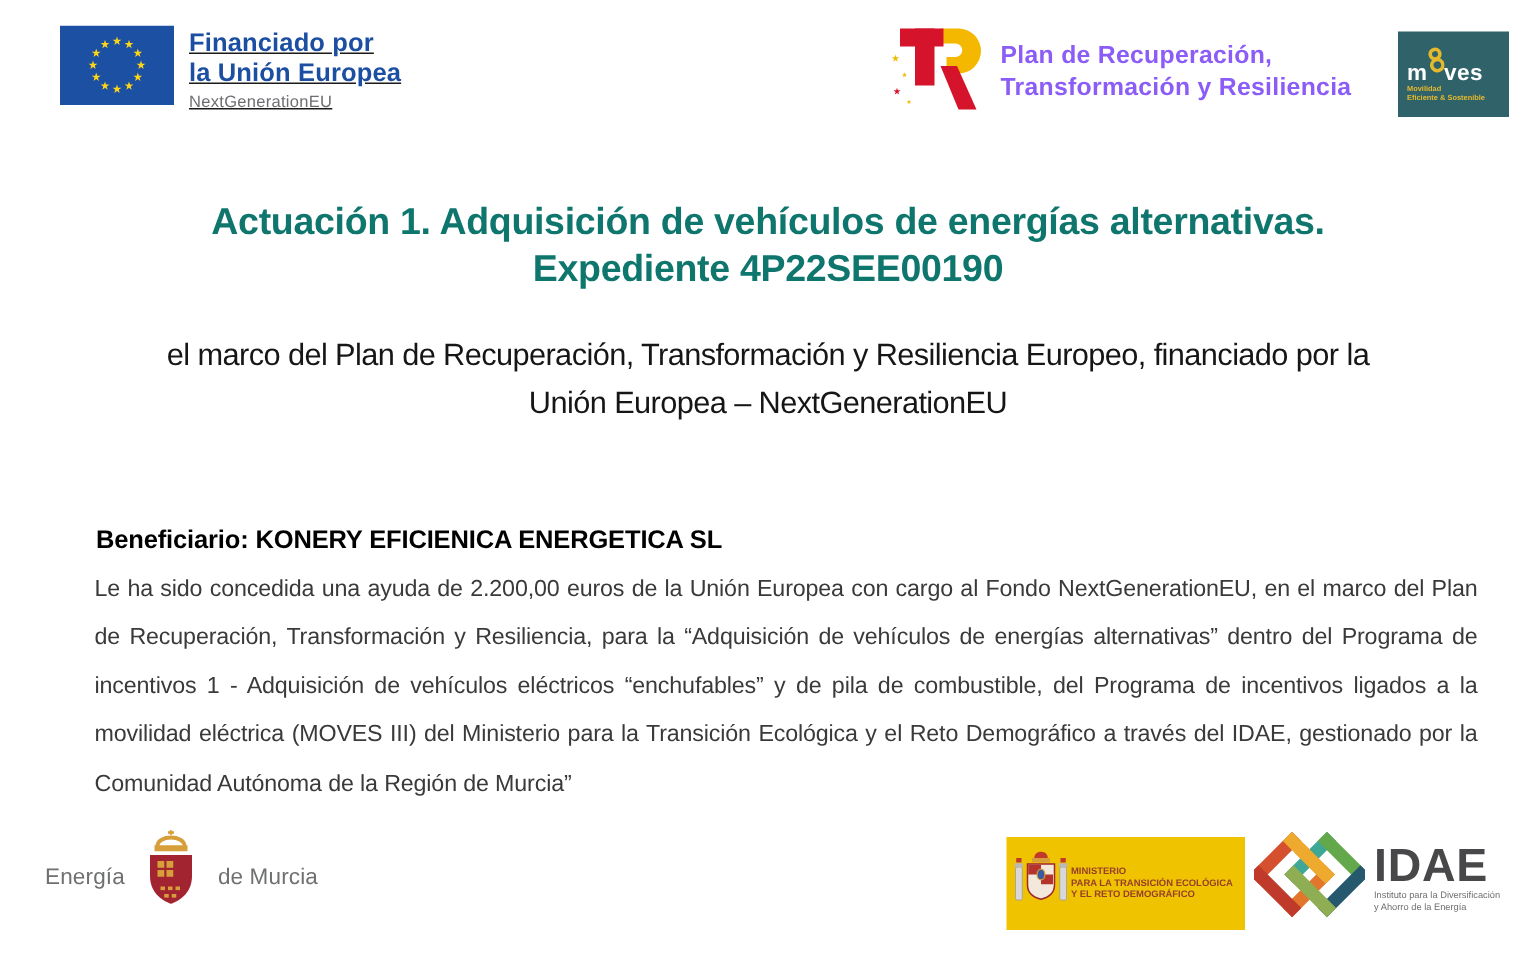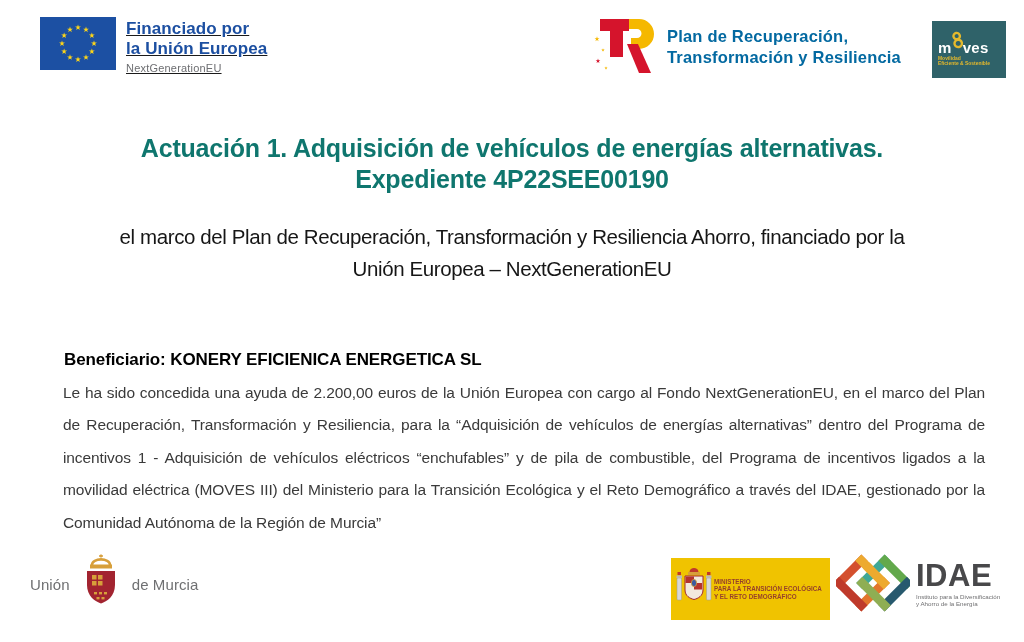--- a/index.html
+++ b/index.html
@@ -9,21 +9,21 @@
   }
   .abs{position:absolute;}
 
   
   #eu-logo{left:40px;top:17px;display:flex;gap:10px;text-decoration:underline;}
   .eu-text{padding-top:2px;}
   .eu-bold{color:#1c4fa1;font-weight:700;font-size:17px;line-height:20px;letter-spacing:.1px;}
   .eu-ngeu{color:#6d6e71;font-size:11px;margin-top:3px;letter-spacing:.2px;}
 
   #prtr-logo{left:594px;top:13px;display:flex;gap:9px;align-items:center;}
-  .prtr-text{font-weight:700;color:#0369a1;font-size:16.5px;line-height:21px;letter-spacing:.2px;}
+  .prtr-text{font-weight:700;color:#8b5cf6;font-size:16.5px;line-height:21px;letter-spacing:.2px;}
 
   #moves-logo{left:932px;top:21px;width:74px;height:57px;background:#2f6269;
     display:flex;flex-direction:column;justify-content:center;padding:5px 6px;box-sizing:border-box;}
   .moves-brand{display:flex;align-items:flex-end;color:#fff;font-weight:700;}
   .moves-m,.moves-ves{font-size:15px;line-height:13px;letter-spacing:.3px;}
   .moves-iii{font-size:11px;line-height:12px;margin-left:4px;padding-left:48px;}
   .moves-tagline-wrap{height:12px;overflow:visible;margin-top:2px;}
   .moves-tagline{color:#e5b92c;font-weight:700;font-size:9px;line-height:9.5px;white-space:nowrap;
     transform:scale(.55);transform-origin:0 0;}
 
@@ -127,30 +127,30 @@
     </div>
   </div>
 </div>
 
 <div class="abs" id="title">
   <div>Actuación 1. Adquisición de vehículos de energías alternativas.</div>
   <div>Expediente 4P22SEE00190</div>
 </div>
 
 <div class="abs" id="lead">
-  <div>el marco del Plan de Recuperación, Transformación y Resiliencia Ahorro, financiado por la</div>
+  <div>el marco del Plan de Recuperación, Transformación y Resiliencia Europeo, financiado por la</div>
   <div>Unión Europea – NextGenerationEU</div>
 </div>
 
 <div class="abs" id="beneficiary">Beneficiario: KONERY EFICIENICA ENERGETICA SL</div>
 
 <div class="abs" id="body-par">Le ha sido concedida una ayuda de 2.200,00 euros de la Unión Europea con cargo al Fondo NextGenerationEU, en el marco del Plan de Recuperación, Transformación y Resiliencia, para la “Adquisición de vehículos de energías alternativas” dentro del Programa de incentivos 1 - Adquisición de vehículos eléctricos “enchufables” y de pila de combustible, del Programa de incentivos ligados a la movilidad eléctrica (MOVES III) del Ministerio para la Transición Ecológica y el Reto Demográfico a través del IDAE, gestionado por la Comunidad Autónoma de la Región de Murcia”</div>
 
 <div class="abs" id="murcia-logo">
-  <span>Unión</span>
+  <span>Energía</span>
   <span>
     <svg width="48" height="62" viewBox="0 0 48 62">
       <path d="M15,13 c0,-7.5 18,-7.5 18,0" fill="none" stroke="#d79f3a" stroke-width="2.6"></path>
       <path d="M24,5.5 v-3 M22,4 h4" stroke="#d79f3a" stroke-width="1.6"></path>
       <rect x="13" y="12.5" width="22" height="4" fill="#d79f3a"></rect>
       <path d="M10,19 h28 v14 c0,11 -8,16.5 -14,18.5 c-6,-2 -14,-7.5 -14,-18.5 z" fill="#a22430"></path>
       <g fill="#d79f3a">
         <rect x="15" y="23" width="4.5" height="4.5"></rect>
           <rect x="21" y="23" width="4.5" height="4.5"></rect>
         <rect x="15" y="29" width="4.5" height="4.5"></rect>

